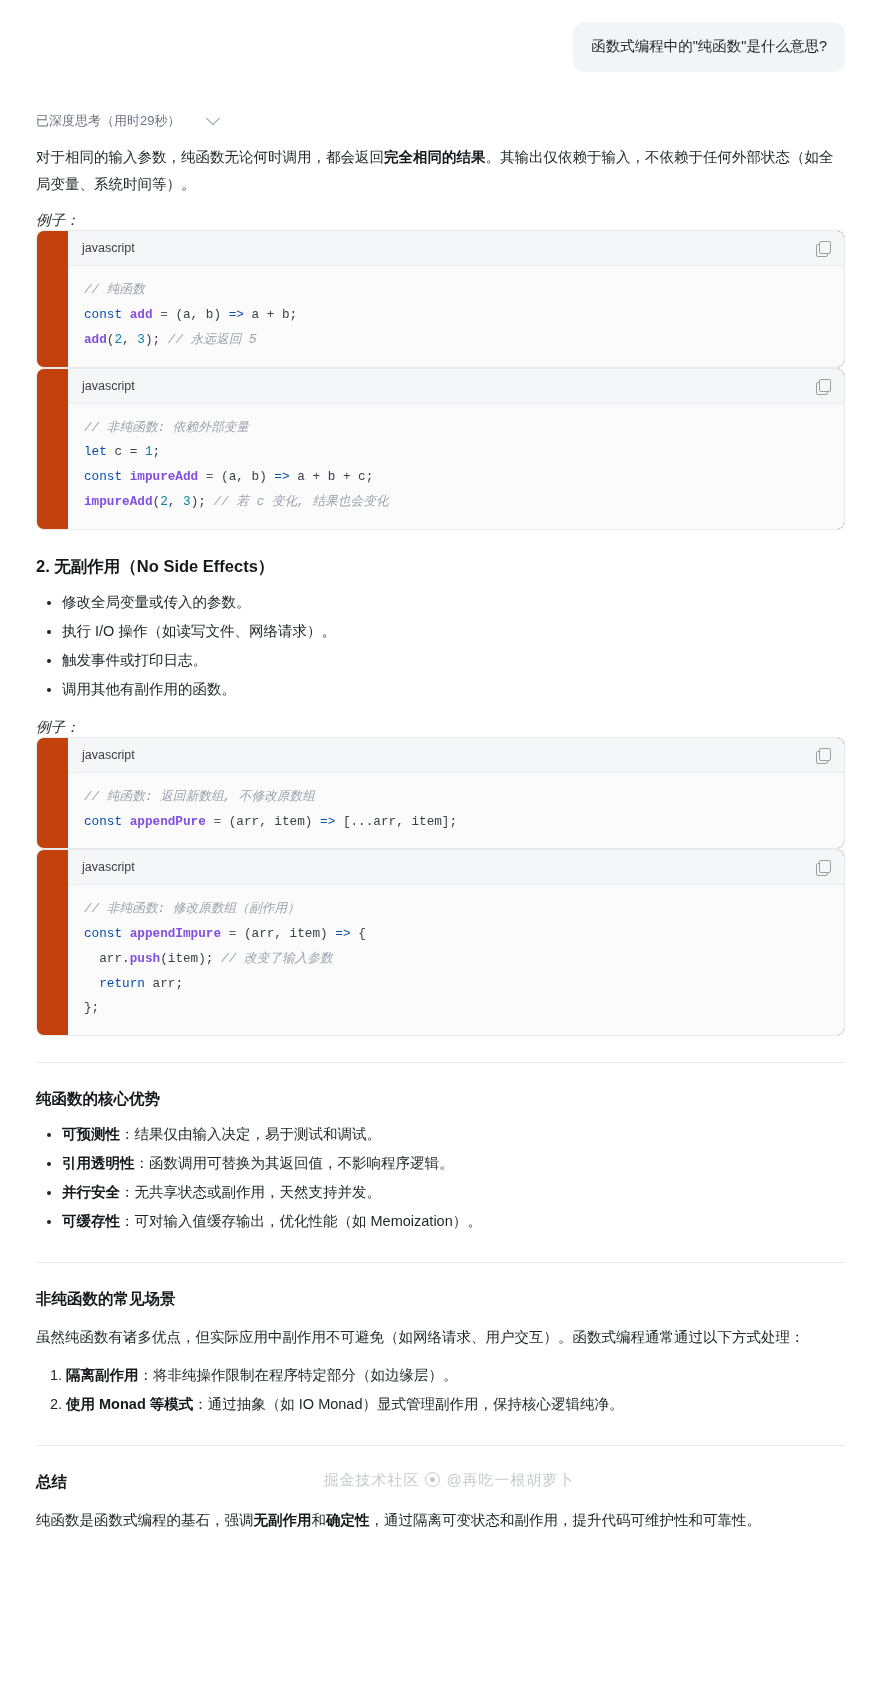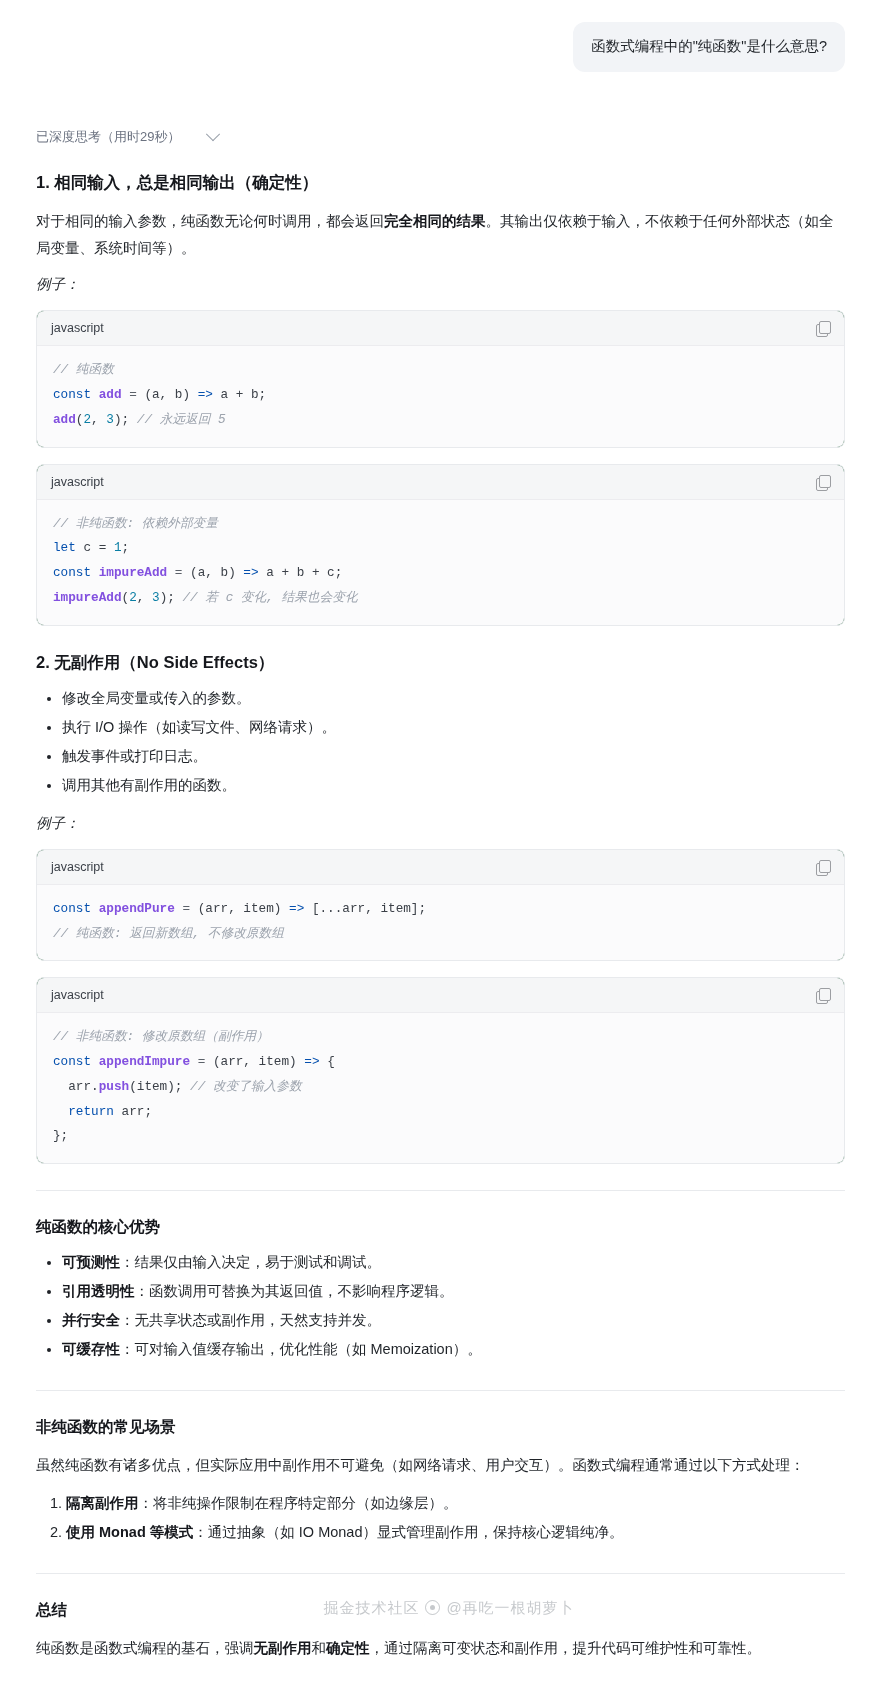--- a/index.html
+++ b/index.html
@@ -32,21 +32,21 @@
     font-size: 14.5px;
     line-height: 1.5;
     color: #1f2328;
     max-width: 560px;
   }
   
   .thinking {
     display: flex;
     align-items: center;
     gap: 28px;
-    margin-top: 56px;
+    margin-top: 40px;
     color: #6b7280;
     font-size: 13px;
   }
   .chev {
     display: inline-block;
     width: 10px; height: 10px;
     border-right: 1.4px solid #9aa1ab;
     border-bottom: 1.4px solid #9aa1ab;
     transform: rotate(45deg) translate(-2px,-2px);
   }
@@ -94,25 +94,26 @@
     line-height: 2.0;
     list-style: decimal;
   }
   hr.sep {
     border: none;
     border-top: 1px solid #e8eaed;
     margin: 26px 0 0 0;
   }
   
   .code-block {
-    margin-top: 16px;
+    margin-top: 0;
     border: 1px solid #e8eaed;
     border-radius: 8px;
     overflow: hidden;
-    background: #14532d;
+    background: #c2410c;
+    padding-left: 31px;
   }
   .code-head {
     background: #f5f6f7;
     border-bottom: 1px solid #ececef;
     padding: 10px 14px;
     display: flex;
     align-items: center;
     justify-content: space-between;
     font-size: 12.5px;
     color: #3b4048;
@@ -191,21 +192,20 @@
   <div class="user-row">
     <div class="user-bubble">函数式编程中的"纯函数"是什么意思?</div>
   </div>
 
   <div class="thinking">
     <span>已深度思考（用时29秒）</span>
     <span class="chev"></span>
   </div>
 
 
-  <h3 class="sec">1. 相同输入，总是相同输出（确定性）</h3>
   <p class="para"><span>对于相同的输入参数，纯函数无论何时调用，都会返回</span><strong>完全相同的结果</strong><span>。其输出仅依赖于输入，不依赖于任何外部状态（如全局变量、系统时间等）。</span></p>
   <p class="label">例子：</p>
 
   <div class="code-block">
     <div class="code-head">
       <span>javascript</span>
       <span class="copy-ico"></span>
     </div>
     <div class="code-body"><div><span class="cmt">// 纯函数</span></div><div><span class="kw">const </span><span class="fn">add</span><span class="op"> = </span><span class="pl">(a, b) </span><span class="kw">=&gt;</span><span class="pl"> a + b;</span></div><div><span class="fn">add</span><span class="pl">(</span><span class="num2">2</span><span class="pl">, </span><span class="num2">3</span><span class="pl">); </span><span class="cmt">// 永远返回 5</span></div></div>
   </div>
@@ -225,21 +225,21 @@
       <li>触发事件或打印日志。</li>
       <li>调用其他有副作用的函数。</li>
     </ul>
   <p class="label">例子：</p>
 
   <div class="code-block">
     <div class="code-head">
       <span>javascript</span>
       <span class="copy-ico"></span>
     </div>
-    <div class="code-body"><div><span class="kw">const </span><span class="fn">appendPure</span><span class="op"> = </span><span class="pl">(arr, item) </span><span class="kw">=&gt;</span><span class="pl"> [...arr, item];</span></div><div><span class="cmt">// 纯函数: 返回新数组, 不修改原数组</span></div></div>
+    <div class="code-body"><div><span class="cmt">// 纯函数: 返回新数组, 不修改原数组</span></div><div><span class="kw">const </span><span class="fn">appendPure</span><span class="op"> = </span><span class="pl">(arr, item) </span><span class="kw">=&gt;</span><span class="pl"> [...arr, item];</span></div></div>
   </div>
 
   <div class="code-block">
     <div class="code-head">
       <span>javascript</span>
       <span class="copy-ico"></span>
     </div>
     <div class="code-body"><div><span class="cmt">// 非纯函数: 修改原数组（副作用）</span></div><div><span class="kw">const </span><span class="fn">appendImpure</span><span class="op"> = </span><span class="pl">(arr, item) </span><span class="kw">=&gt;</span><span class="pl"> {</span></div><div><span class="pl">  arr.</span><span class="fn">push</span><span class="pl">(item); </span><span class="cmt">// 改变了输入参数</span></div><div><span class="kw">  return</span><span class="pl"> arr;</span></div><div><span class="pl">};</span></div></div>
   </div>
 

